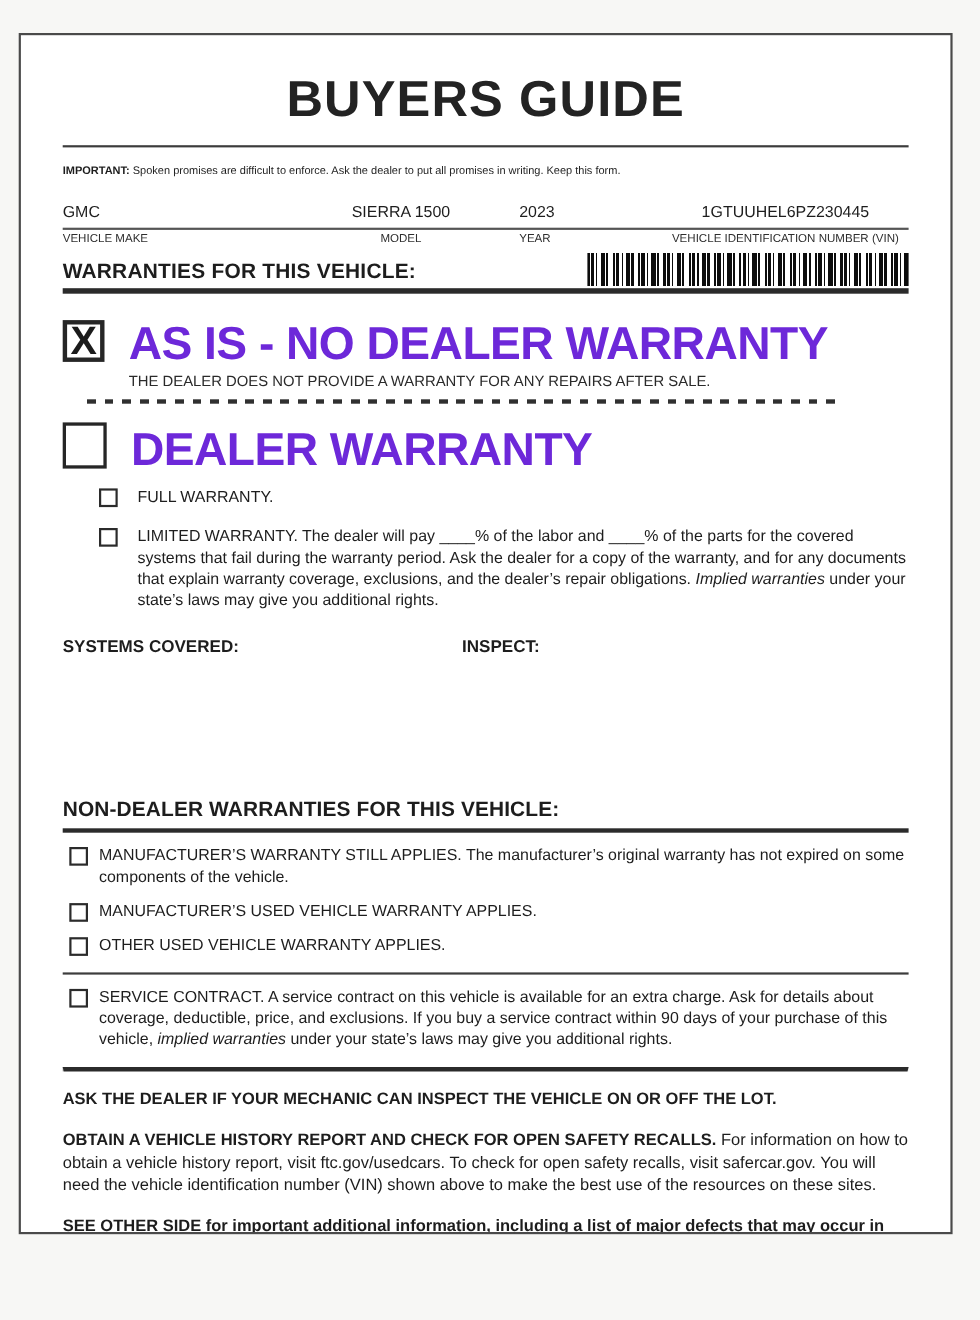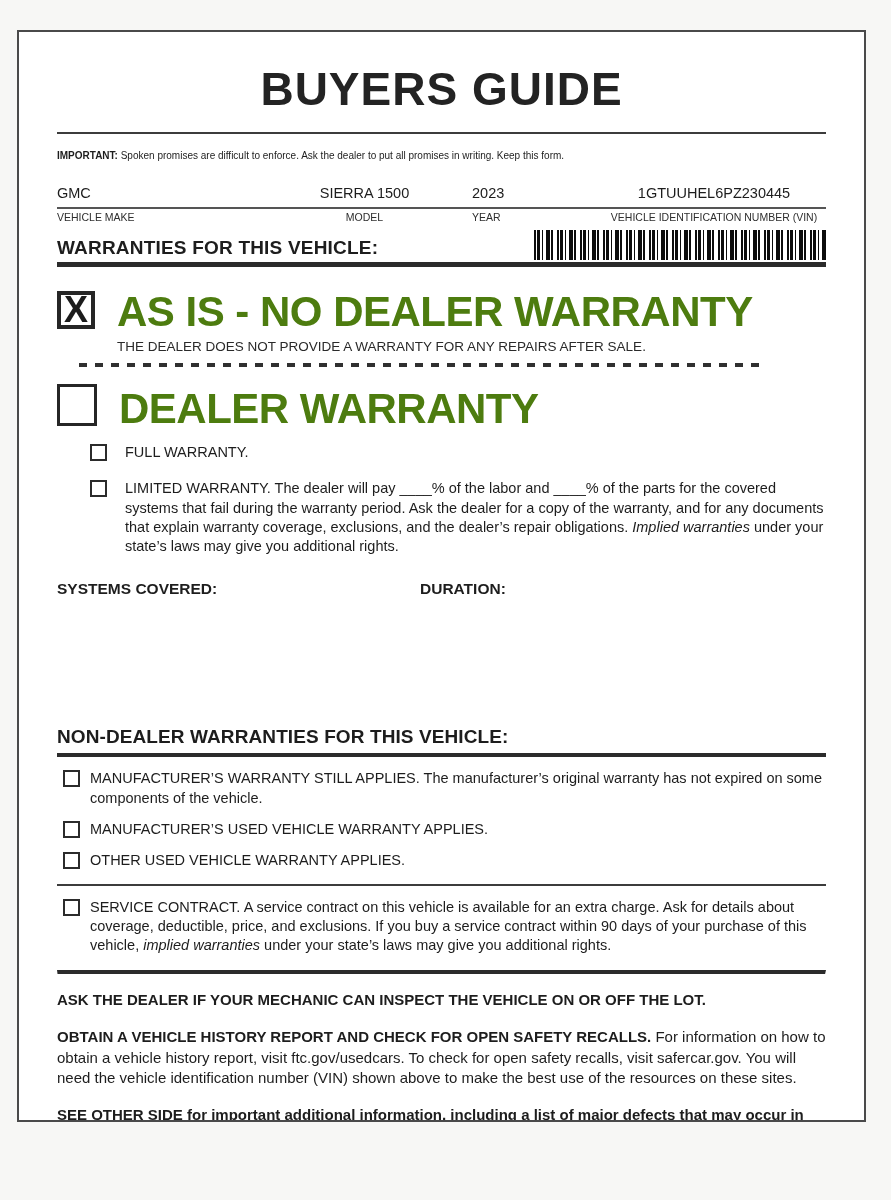--- a/index.html
+++ b/index.html
@@ -61,21 +61,21 @@
   .big-row { display:flex; align-items:flex-start; }
   .bigbox {
     flex:0 0 auto;
     width:38px; height:38px;
     border:4px solid #262626;
     margin-right:22px;
     display:flex; align-items:center; justify-content:center;
     font-size:36px; font-weight:bold; line-height:1; color:#1b1b1b;
   }
   .bigbox.thin { border-width:3px; width:40px; height:42px; }
-  .big-title { font-size:42px; font-weight:bold; letter-spacing:-0.5px; line-height:1.0; color:#4d7c0f; }
+  .big-title { font-size:42px; font-weight:bold; letter-spacing:-0.5px; line-height:1.0; color:#6d28d9; }
   .big-sub { font-size:13.5px; margin-top:6px; color:#2a2a2a; }
 
   .dashed {
     height:4px; margin:9px 60px 0 22px;
     background:repeating-linear-gradient(90deg, #303030 0 8px, transparent 8px 16px);
   }
 
   .as-is-row { margin-top:24px; }
   .dealer-row { margin-top:17px; }
 
@@ -162,21 +162,21 @@
       <div class="txt">FULL WARRANTY.</div>
     </div>
 
     <div class="item sub-item" style="margin-top:17px;">
       <div class="chk"></div>
       <div class="txt"><b style="font-weight:normal;">LIMITED WARRANTY.</b>  <span>The dealer will pay ____% of the labor and ____% of the parts for the covered systems that fail during the warranty period.  Ask the dealer for a copy of the warranty, and for any documents that explain warranty coverage, exclusions, and the dealer’s repair obligations.</span>  <span class="ital">Implied warranties</span> <span>under your state’s laws may give you additional rights.</span></div>
     </div>
 
     <div class="sys-row">
       <div class="sys">SYSTEMS COVERED:</div>
-      <div>DURATION:</div>
+      <div>INSPECT:</div>
     </div>
 
     <div class="nd-section">
       <div class="nd-heading">NON-DEALER WARRANTIES FOR THIS VEHICLE:</div>
       <hr class="rule-thick nd-rule">
 
       <div class="item nd-item">
         <div class="chk"></div>
         <div class="txt"><span>MANUFACTURER’S WARRANTY STILL APPLIES.</span>  <span>The manufacturer’s original warranty has not expired on some components of the vehicle.</span></div>
       </div>

